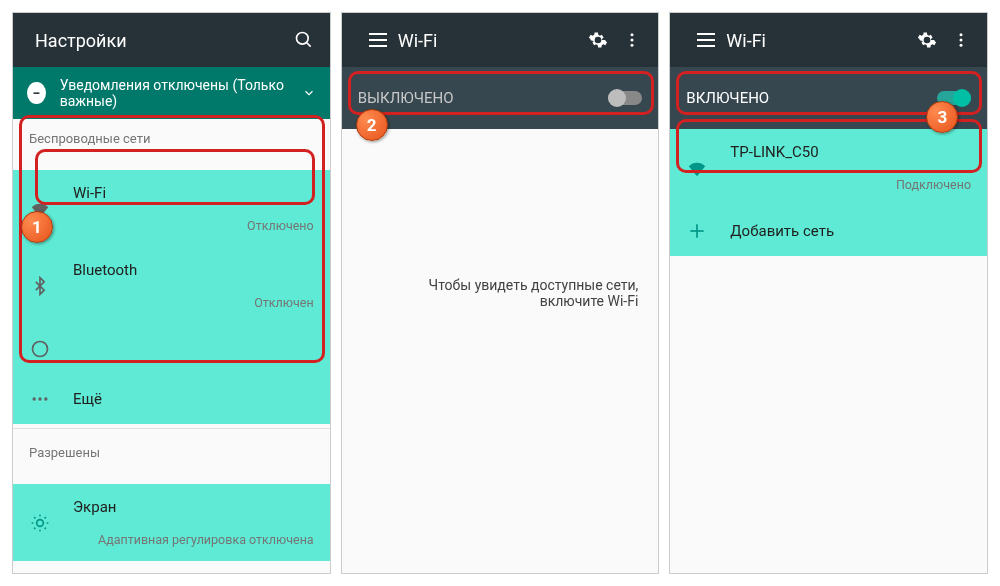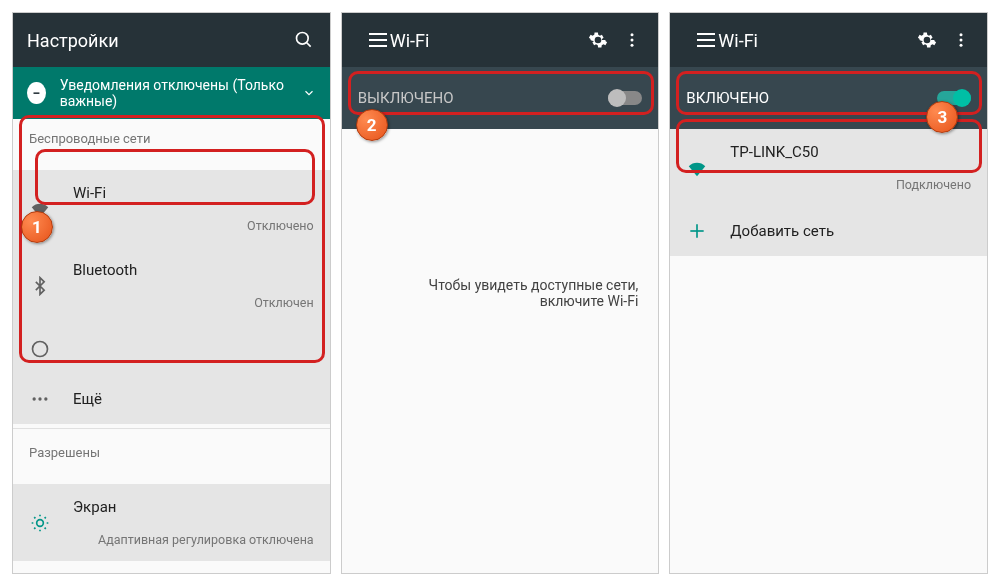--- a/index.html
+++ b/index.html
@@ -1,25 +1,25 @@
 <!DOCTYPE html>
 <html><head>
 <meta charset="utf-8">
 <style>
   * { box-sizing: border-box; margin: 0; padding: 0; font-family: Roboto, Arial, sans-serif; }
   body { background: #fff; display: flex; gap: 10px; padding: 12px; width: 1000px; height: 586px; }
   .screen { width: 320px; height: 562px; background: #fafafa; border: 1px solid #ccc; position: relative; overflow: hidden; }
   .appbar { background: #263238; color: #fff; height: 54px; display: flex; align-items: center; padding: 0 14px; }
-  .appbar .title { font-size: 18px; margin-left: 0; flex: 1; }
+  .appbar .title { font-size: 18px; margin-left: 8px; flex: 1; }
   .appbar .iconbtn { width: 24px; height: 24px; display: flex; align-items: center; justify-content: center; margin-left: 10px; cursor: pointer; }
   .banner { background: #00796b; color: #fff; display: flex; align-items: center; padding: 10px 14px; font-size: 14px; }
   .banner .chip { width: 22px; height: 22px; border-radius: 50%; background: #fff; color: #263238; display: flex; align-items: center; justify-content: center; margin-right: 14px; font-weight: bold; }
   .banner .chev { margin-left: auto; }
   .section-label { font-size: 13px; color: #757575; padding: 12px 16px 24px; }
-  .list-item { display: flex; align-items: center; padding: 14px 16px; gap: 22px; background: #e5e5e5; cursor: pointer; }
+  .list-item { display: flex; align-items: center; padding: 14px 16px; gap: 22px; background: #5eead4; cursor: pointer; }
   .list-item .icon { width: 22px; height: 22px; display: flex; align-items: center; justify-content: center; color: #616161; }
   .list-item .lines { flex: 1; }
   .list-item .primary { font-size: 15px; color: #212121; }
   .list-item .secondary { font-size: 12.5px; color: #757575; margin-top: 16px; text-align: right; }
   .divider { height: 1px; background: #e0e0e0; margin: 4px 0; }
   .redbox { border: 3px solid #d32020; border-radius: 10px; position: absolute; pointer-events: none; }
   .marker { position: absolute; width: 32px; height: 32px; border-radius: 50%; background: radial-gradient(circle at 30% 30%, #ff8a50, #e6531a); color: #fff; font-weight: bold; font-size: 17px; display: flex; align-items: center; justify-content: center; box-shadow: 1px 1px 3px rgba(0,0,0,.4); border: 1px solid #b0390b; }
   .togglebar { background: #37474f; color: #c7c7c7; display: flex; align-items: center; padding: 22px 16px; font-size: 15px; }
   .switch { width: 34px; height: 14px; background: #888; border-radius: 10px; margin-left: auto; position: relative; cursor: pointer; }
   .switch::after { content: ""; position: absolute; width: 18px; height: 18px; background: #bdbdbd; border-radius: 50%; top: -2px; left: 0; }

